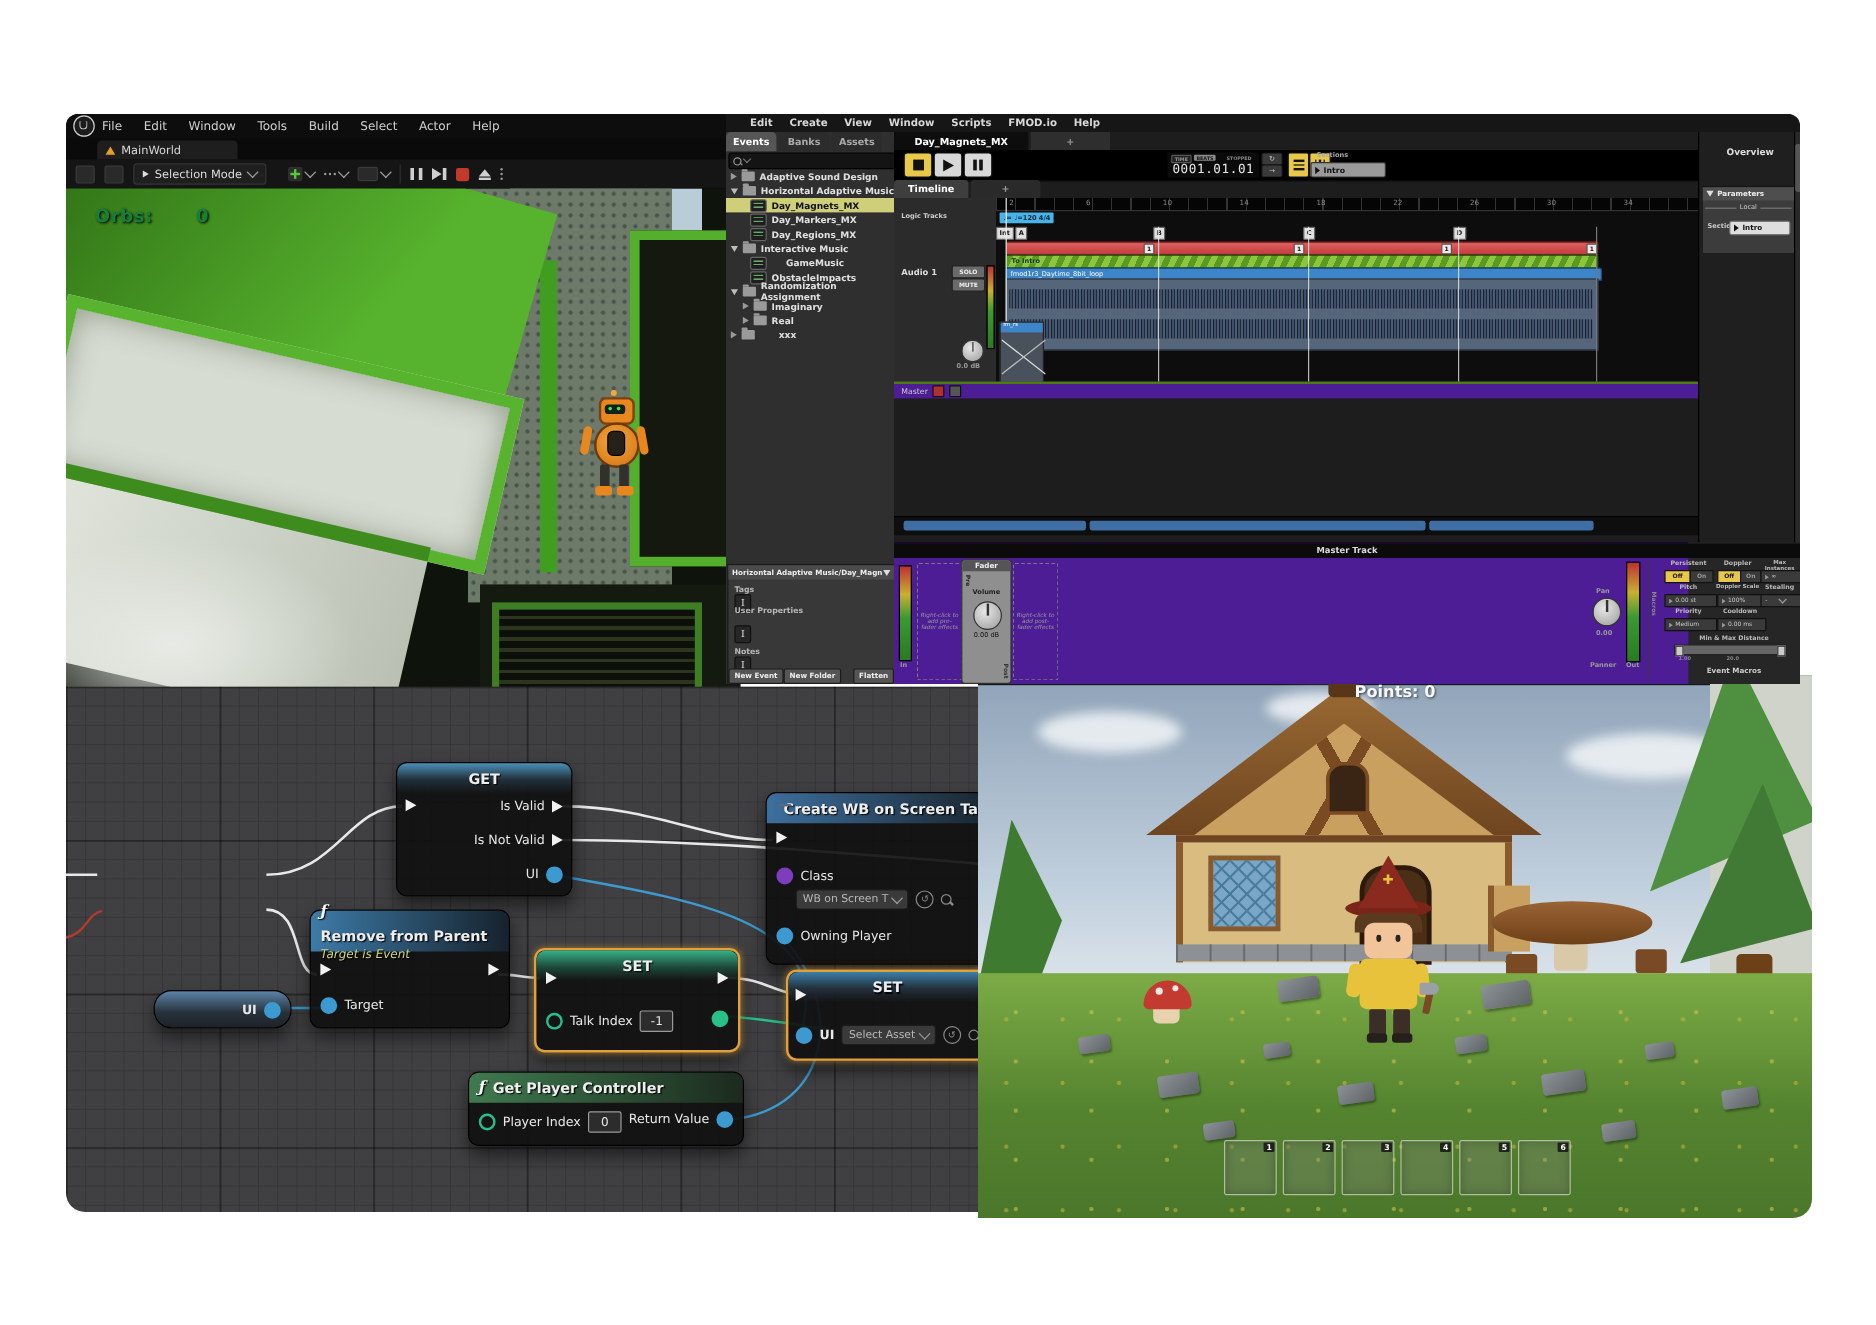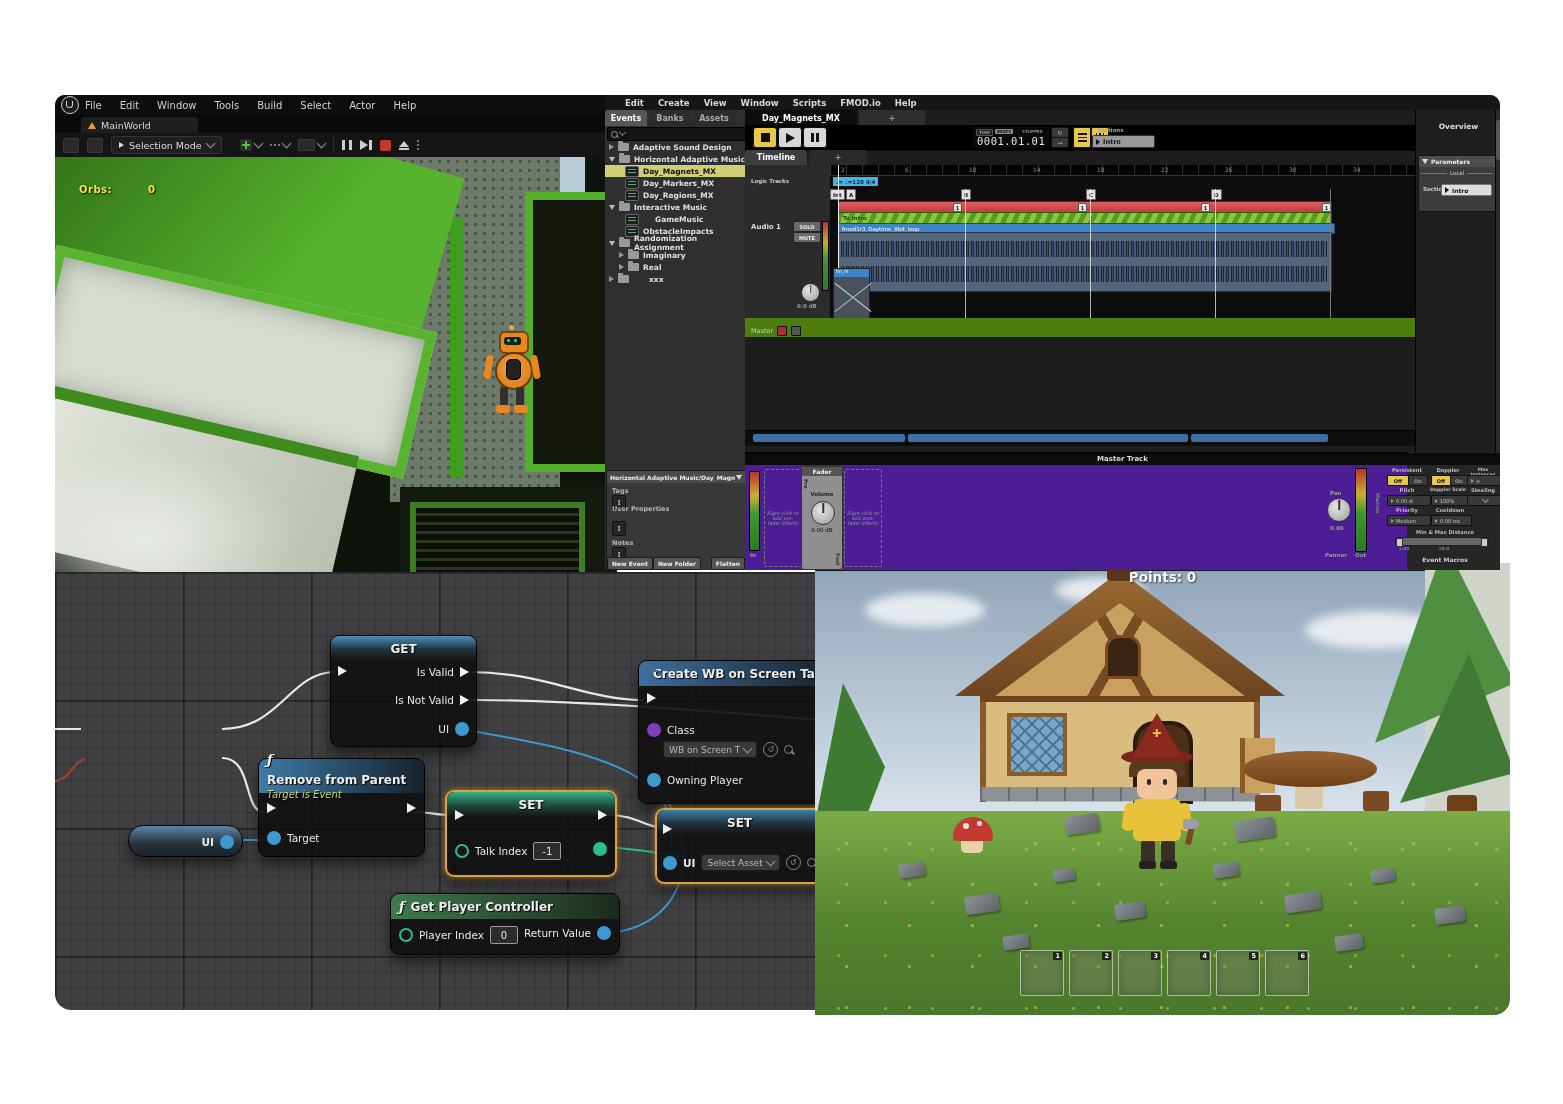--- a/index.html
+++ b/index.html
@@ -25,21 +25,21 @@
   .plusico{width:12px;height:12px;position:relative;background:#2e2e2e;border-radius:2px}
   .plusico:after{content:"";position:absolute;left:5px;top:2px;width:2px;height:8px;background:#58c837}
   .plusico:before{content:"";position:absolute;left:2px;top:5px;width:8px;height:2px;background:#58c837}
   .pbar{width:3px;height:10px;background:#cfcfcf}
   .playstep{width:0;height:0;border-left:8px solid #cfcfcf;border-top:5px solid transparent;border-bottom:5px solid transparent}
   .stopbtn{width:11px;height:11px;background:#c0392b;border-radius:2px}
   .eject{width:0;height:0;border-left:5px solid transparent;border-right:5px solid transparent;border-bottom:6px solid #cfcfcf}
   .dots3{display:flex;flex-direction:column;gap:2px}
   .dots3 i{width:2px;height:2px;background:#999;border-radius:50%}
   #ue-vp{position:absolute;left:0;top:62px;width:562px;height:421px;background:#0e130c;overflow:hidden}
-  .orbs{position:absolute;left:24px;top:27px;font-size:10px;font-weight:bold;color:#fde047;text-shadow:1px 1px 2px #000;letter-spacing:.5px}
+  .orbs{position:absolute;left:24px;top:14px;font-size:15px;font-weight:bold;color:#15803d;text-shadow:1px 1px 2px #000;letter-spacing:.5px}
   .orbs b{margin-left:36px}
 
   
   #fmod{left:605px;top:95px;width:895px;height:475px;background:#262626;border-radius:0 10px 0 0;z-index:4}
   .fm-menubar{position:absolute;left:0;top:0;width:100%;height:15px;background:#161616;display:flex;align-items:center;gap:14px;padding-left:20px;font-size:8.5px;font-weight:bold;color:#d8d8d8;border-bottom:1px solid #000}
   .fm-tab{position:absolute;height:16px;display:flex;align-items:center;justify-content:center;font-size:8px;font-weight:bold;border-radius:4px 4px 0 0}
   .fm-left{position:absolute;left:0;top:15px;width:140px;height:460px;background:#2f2f2f;border-right:1px solid #0a0a0a}
   .fm-search{position:absolute;left:2px;top:17px;width:134px;height:12px;background:#141414;border:1px solid #000;border-radius:2px;display:flex;align-items:center;padding-left:3px;gap:2px}
   .mag{width:5px;height:5px;border:1.2px solid #999;border-radius:50%;position:relative}
   .mag:after{content:"";position:absolute;left:4px;top:4px;width:3px;height:1.2px;background:#999;transform:rotate(45deg)}
@@ -83,21 +83,21 @@
   .greenbar span{font-size:5.5px;font-weight:bold;color:#10300a;padding-left:4px;text-shadow:0 0 2px #aadd77}
   .cliphead{position:absolute;left:8px;top:58px;width:492px;height:9px;background:#3d85c8;border:1px solid #1a4a7a;border-radius:2px 2px 0 0;font-size:5.5px;color:#fff;display:flex;align-items:center;padding-left:3px}
   .wavebody{position:absolute;left:8px;top:67px;width:492px;height:58px;background:#55657a;border:1px solid #2a3544}
   .wavestrip{position:absolute;left:2px;width:486px;height:16px;background:repeating-linear-gradient(90deg,#141b24 0 1px,#3b4d63 1px 2px,#1b2430 2px 3px,#46597a 3px 5px);opacity:.9;border-radius:1px}
   .vguide{position:absolute;top:24px;width:1px;height:141px;background:rgba(240,240,240,.75)}
   .playhead{position:absolute;left:8px;top:0;width:1px;height:165px;background:#eee}
   .miniclip{position:absolute;left:3px;top:103px;width:35px;height:55px;background:#49525c;border:1px solid #222}
   .miniclip .h{height:8px;background:#3d85c8;font-size:4.5px;color:#fff;padding-left:2px;overflow:hidden}
   .fadeline{position:absolute;left:-4px;top:28px;width:46px;height:1px;background:#ddd;transform:rotate(38deg)}
   .fadeline2{position:absolute;left:-4px;top:28px;width:46px;height:1px;background:#bbb;transform:rotate(-38deg)}
-  .masterrow{position:absolute;left:140px;top:223px;width:670px;height:12px;background:#4d7c0f;border-top:7px solid #4d7c0f;display:flex;align-items:center;font-size:6.5px;color:#ccc}
+  .masterrow{position:absolute;left:140px;top:223px;width:670px;height:12px;background:#4c1d95;border-top:2px solid #4d7c0f;display:flex;align-items:center;font-size:6.5px;color:#ccc}
   .smbtn{width:8px;height:8px;border-radius:1px;border:1px solid #111;margin-left:4px}
   .solomute{position:absolute;width:26px;height:9px;background:#6a6a6a;border:1px solid #222;border-radius:2px;font-size:5px;font-weight:bold;color:#eee;display:flex;align-items:center;justify-content:center}
   .meterv{position:absolute;background:linear-gradient(#c03030 0%,#c8b030 30%,#3a9a30 55%,#2a7a22 100%);border:1px solid #000}
   .knob{position:absolute;border-radius:50%;background:radial-gradient(circle at 40% 35%,#e8e8e8,#9a9a9a);border:1px solid #333}
   .knob:after{content:"";position:absolute;left:50%;top:1px;width:1.5px;height:45%;background:#333;transform:translateX(-50%)}
   .fm-scroll{position:absolute;left:140px;top:335px;width:670px;height:15px;background:#0e0e0e;border-top:1px solid #000}
   .bluescroll{position:absolute;top:3px;height:8px;background:#3f6ea5;border-radius:2px}
   .fm-right{position:absolute;left:810px;top:15px;width:85px;height:342px;background:#1f1f1f;border-left:1px solid #000}
   .ov-panel{position:absolute;left:2px;top:45px;width:76px;height:55px;background:#3c3c3c;border:1px solid #141414}
   .ov-h{height:11px;background:#4e4e4e;display:flex;align-items:center;gap:3px;font-size:6px;font-weight:bold;color:#eee;padding-left:3px}

